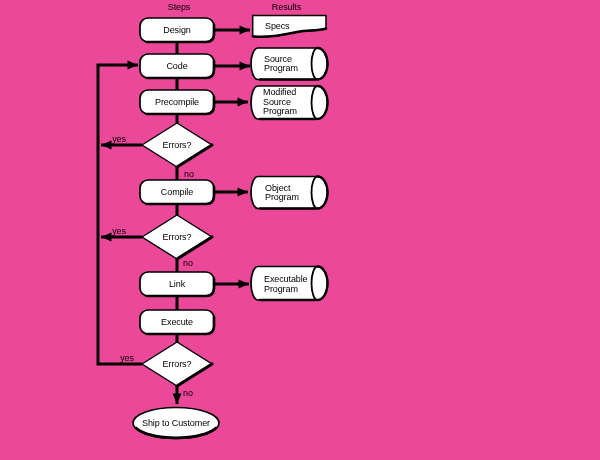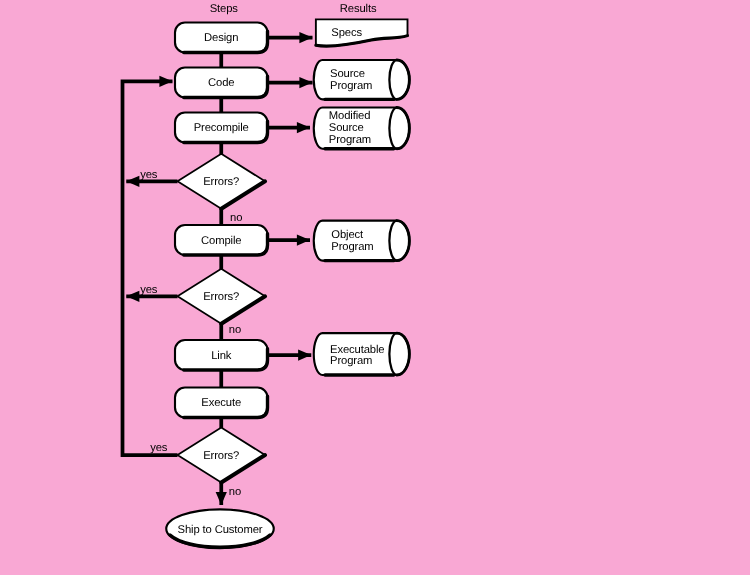--- a/index.html
+++ b/index.html
@@ -1,16 +1,16 @@
 <!DOCTYPE html>
 <html><head>
 <meta charset="utf-8">
 <style>
   html,body{margin:0;padding:0;background:#ffffff;}
-  .stage{position:relative;width:600px;height:460px;background:#f9a8d4;overflow:hidden;}
+  .stage{position:relative;width:600px;height:460px;background:#ec4899;overflow:hidden;}
   svg{position:absolute;left:0;top:0;}
   svg text{font-family:"Liberation Sans", sans-serif;font-size:9px;fill:#000;letter-spacing:-0.1px;}
   .shape{fill:#ffffff;stroke:#000;stroke-width:1.7;}
   .thick{fill:none;stroke:#000;stroke-width:2.7;stroke-linecap:round;}
   .conn{fill:none;stroke:#000;stroke-width:3;}
   .edge{fill:none;stroke:#000;stroke-width:3;}
   .rim{fill:none;stroke:#000;stroke-width:1.8;}
 </style>
 </head>
 <body>

